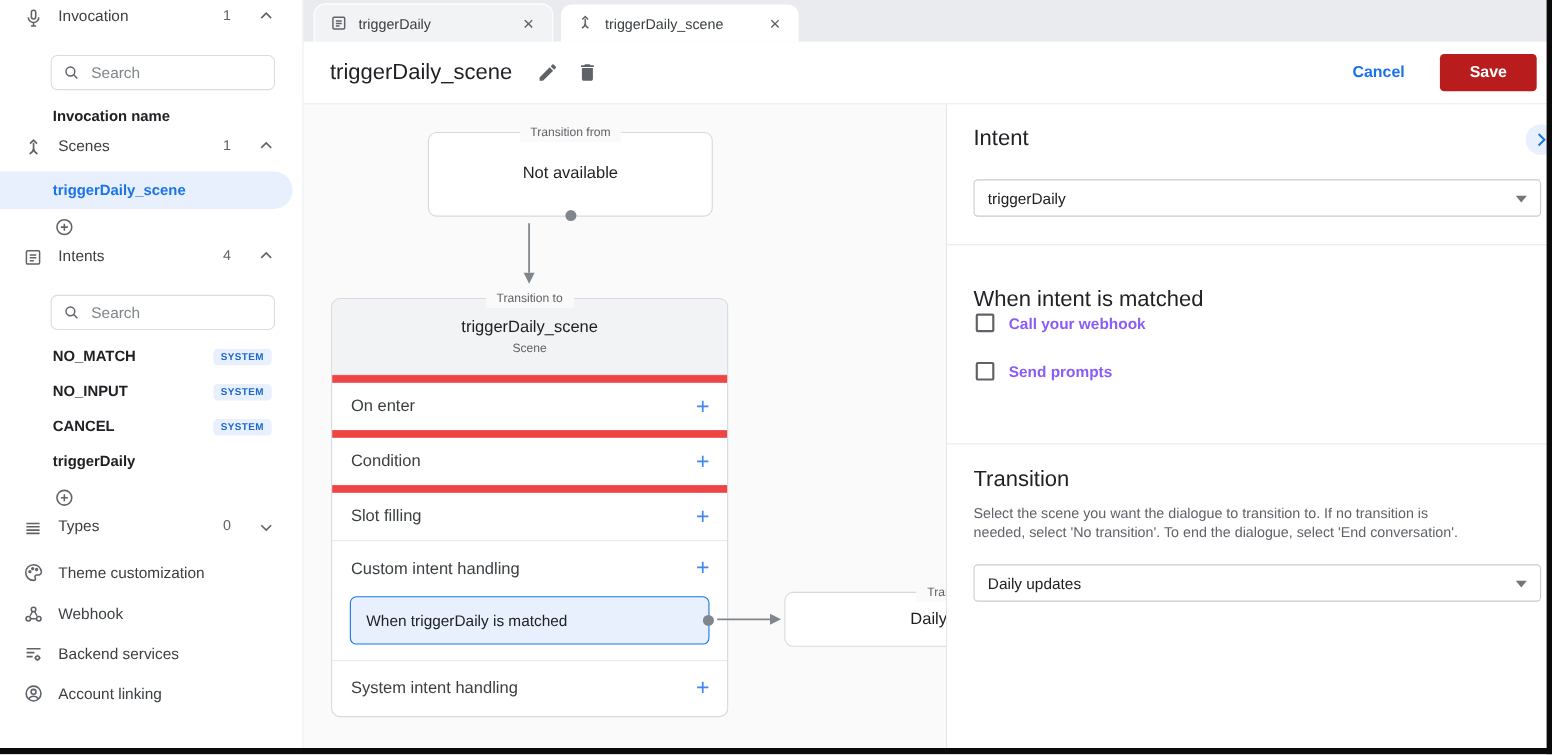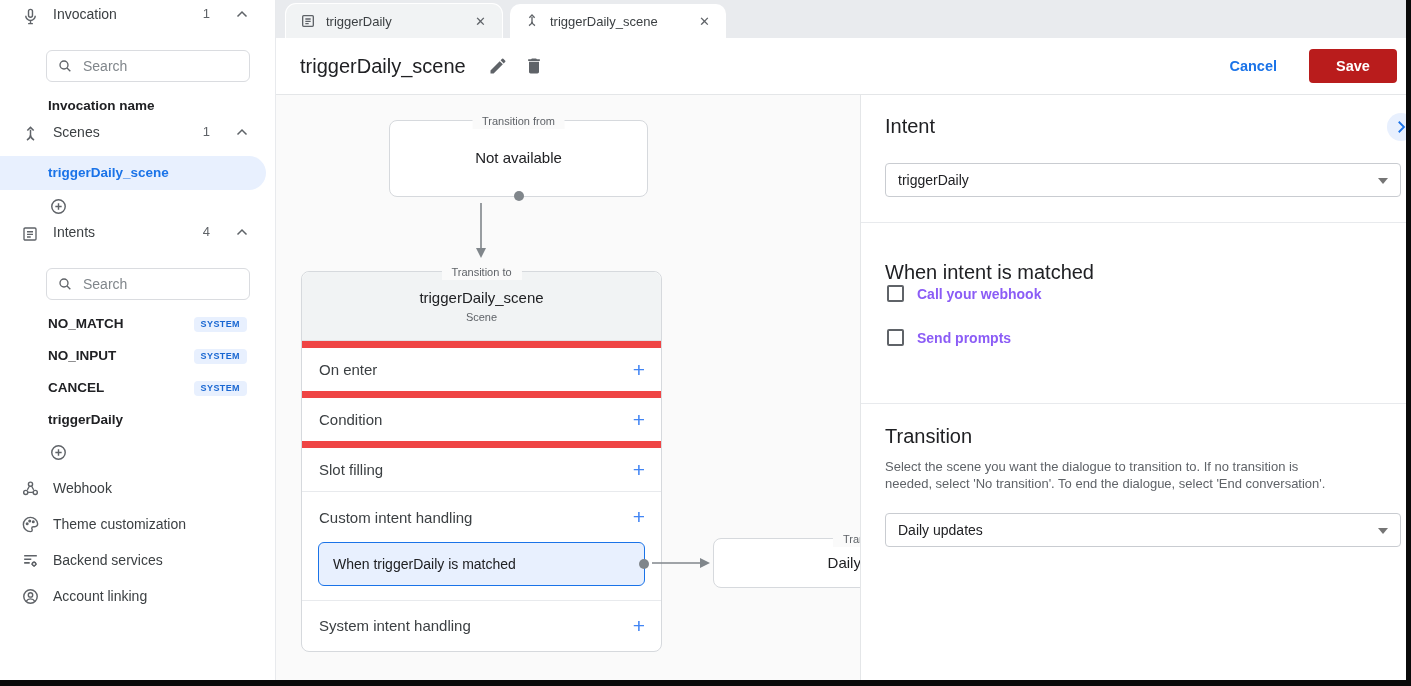--- a/index.html
+++ b/index.html
@@ -196,42 +196,56 @@
 
     <div class="plus-row">
       <span class="sicon">
         <svg viewBox="0 0 24 24" width="19" height="19" fill="none" stroke="currentColor" stroke-width="1.8">
             <circle cx="12" cy="12" r="8.5"></circle>
             <path d="M12 8v8M8 12h8"></path>
           </svg>
       </span>
     </div>
 
-
+    <div class="side-row mt2">
+      <span class="sicon">
+        <svg viewBox="0 0 24 24" width="18" height="18" fill="none" stroke="currentColor" stroke-width="2">
+            <path d="M4 6.5h16M4 10.5h16M4 14.5h16M4 18.5h16"></path>
+          </svg>
+      </span>
+      <span class="grow">Types</span>
+      <span class="side-count">0</span>
+      <span class="chev">
+        <svg viewBox="0 0 24 24" width="18" height="18" fill="none" stroke="currentColor" stroke-width="2">
+            <polyline points="6,10 12,16 18,10"></polyline>
+          </svg>
+      </span>
+    </div>
+
+    <div class="nav-row">
+      <span class="sicon">
+        <svg viewBox="0 0 24 24" width="19" height="19" fill="none" stroke="currentColor" stroke-width="1.8">
+            <path d="M12 3a9 9 0 100 18c1.5 0 2.2-.9 2.2-2 0-.9-.6-1.4-.6-2.2 0-1.1.9-2 2-2h1.9A3.5 3.5 0 0021 11c-.4-4.5-4.3-8-9-8z"></path>
+            <circle cx="7.8" cy="11" r="1" fill="currentColor"></circle>
+            <circle cx="11" cy="7.5" r="1" fill="currentColor"></circle>
+            <circle cx="15.5" cy="8.5" r="1" fill="currentColor"></circle>
+          </svg>
+      </span>
+      <span>Theme customization</span>
+    </div>
     <div class="nav-row" style="margin-top:2px">
       <span class="sicon">
         <svg viewBox="0 0 24 24" width="19" height="19" fill="none" stroke="currentColor" stroke-width="1.8">
             <circle cx="6" cy="17" r="2.6"></circle>
             <circle cx="18" cy="17" r="2.6"></circle>
             <circle cx="12" cy="6.5" r="2.6"></circle>
             <path d="M10.7 8.8L8 13.8M13.3 8.8l2.7 5M9 17h6" stroke-width="1.6"></path>
           </svg>
       </span>
       <span>Webhook</span>
-    </div>
-    <div class="nav-row">
-      <span class="sicon">
-        <svg viewBox="0 0 24 24" width="19" height="19" fill="none" stroke="currentColor" stroke-width="1.8">
-            <path d="M12 3a9 9 0 100 18c1.5 0 2.2-.9 2.2-2 0-.9-.6-1.4-.6-2.2 0-1.1.9-2 2-2h1.9A3.5 3.5 0 0021 11c-.4-4.5-4.3-8-9-8z"></path>
-            <circle cx="7.8" cy="11" r="1" fill="currentColor"></circle>
-            <circle cx="11" cy="7.5" r="1" fill="currentColor"></circle>
-            <circle cx="15.5" cy="8.5" r="1" fill="currentColor"></circle>
-          </svg>
-      </span>
-      <span>Theme customization</span>
     </div>
     <div class="nav-row">
       <span class="sicon">
         <svg viewBox="0 0 24 24" width="19" height="19" fill="none" stroke="currentColor" stroke-width="1.9">
             <path d="M4 6h16M4 10.5h9M4 15h7"></path>
             <circle cx="16.5" cy="16.5" r="2.2"></circle>
             <path d="M16.5 12.8v1.4M16.5 18.8v1.4M13 16.5h1.4M18.6 16.5H20" stroke-width="1.5"></path>
           </svg>
       </span>
       <span>Backend services</span>

